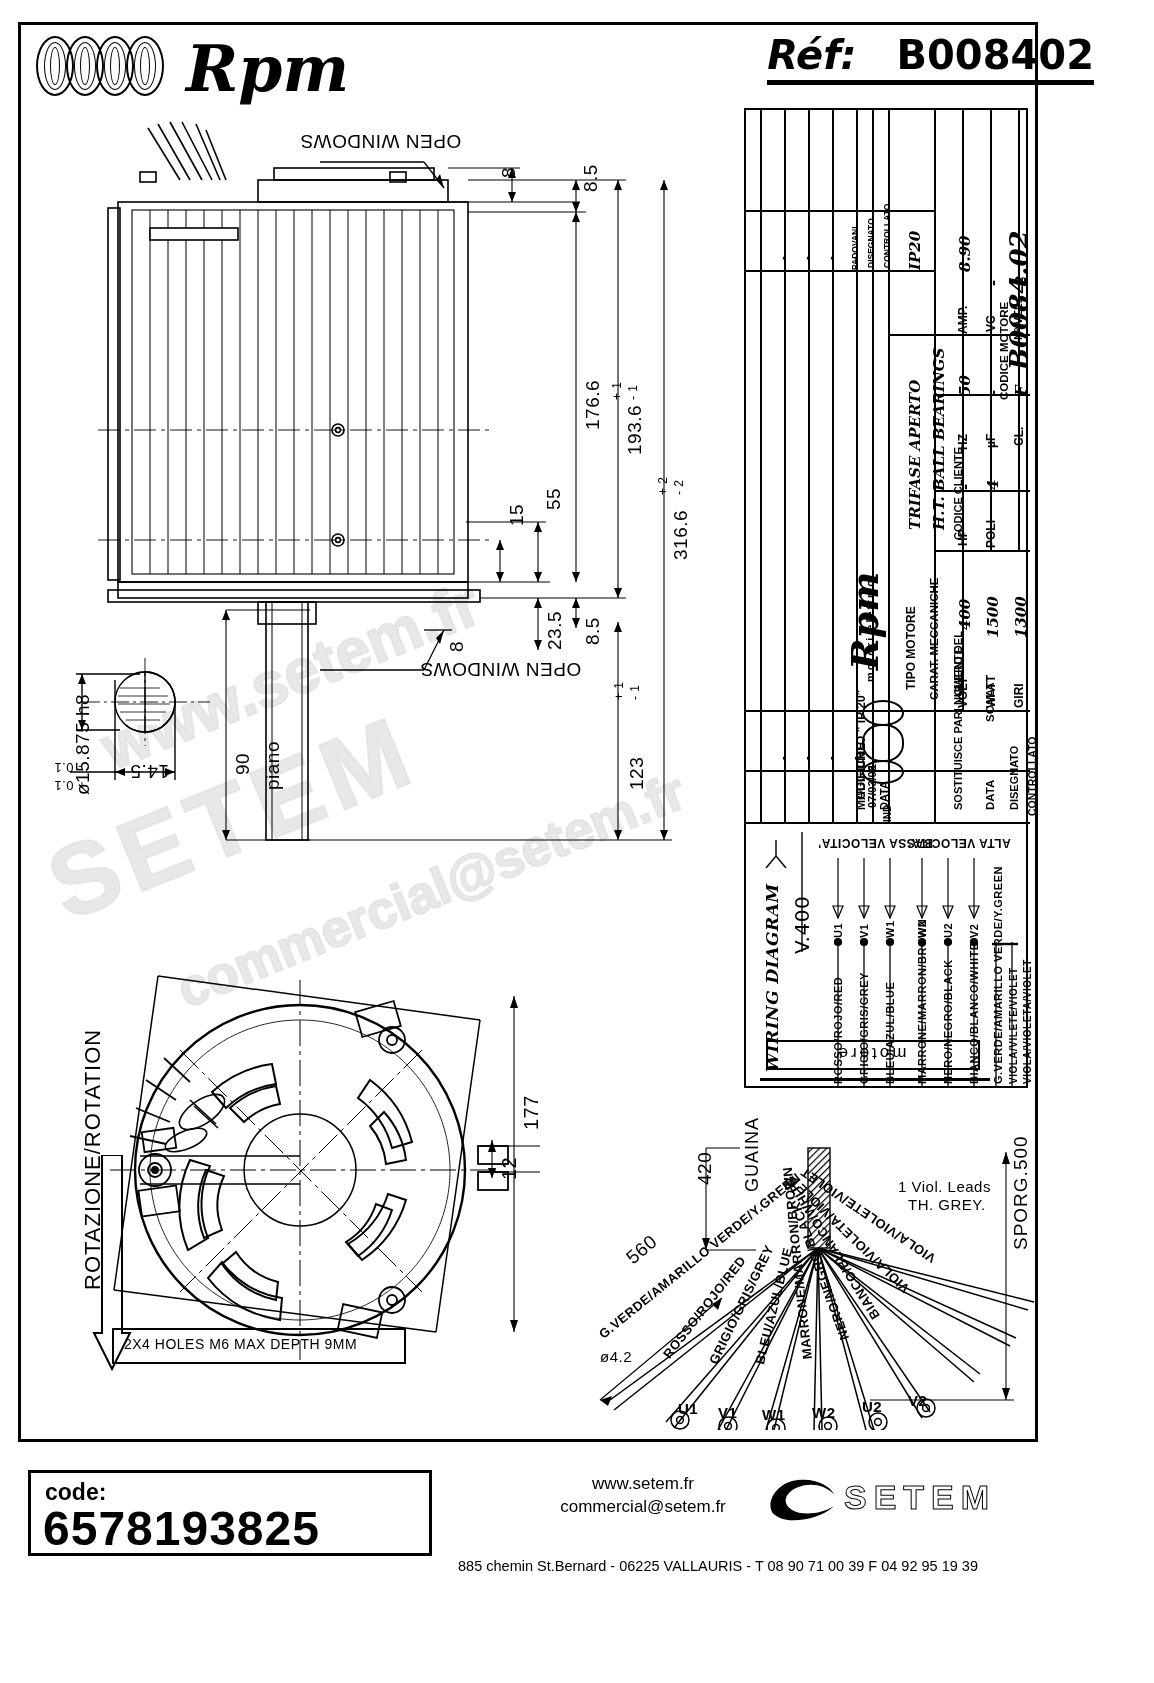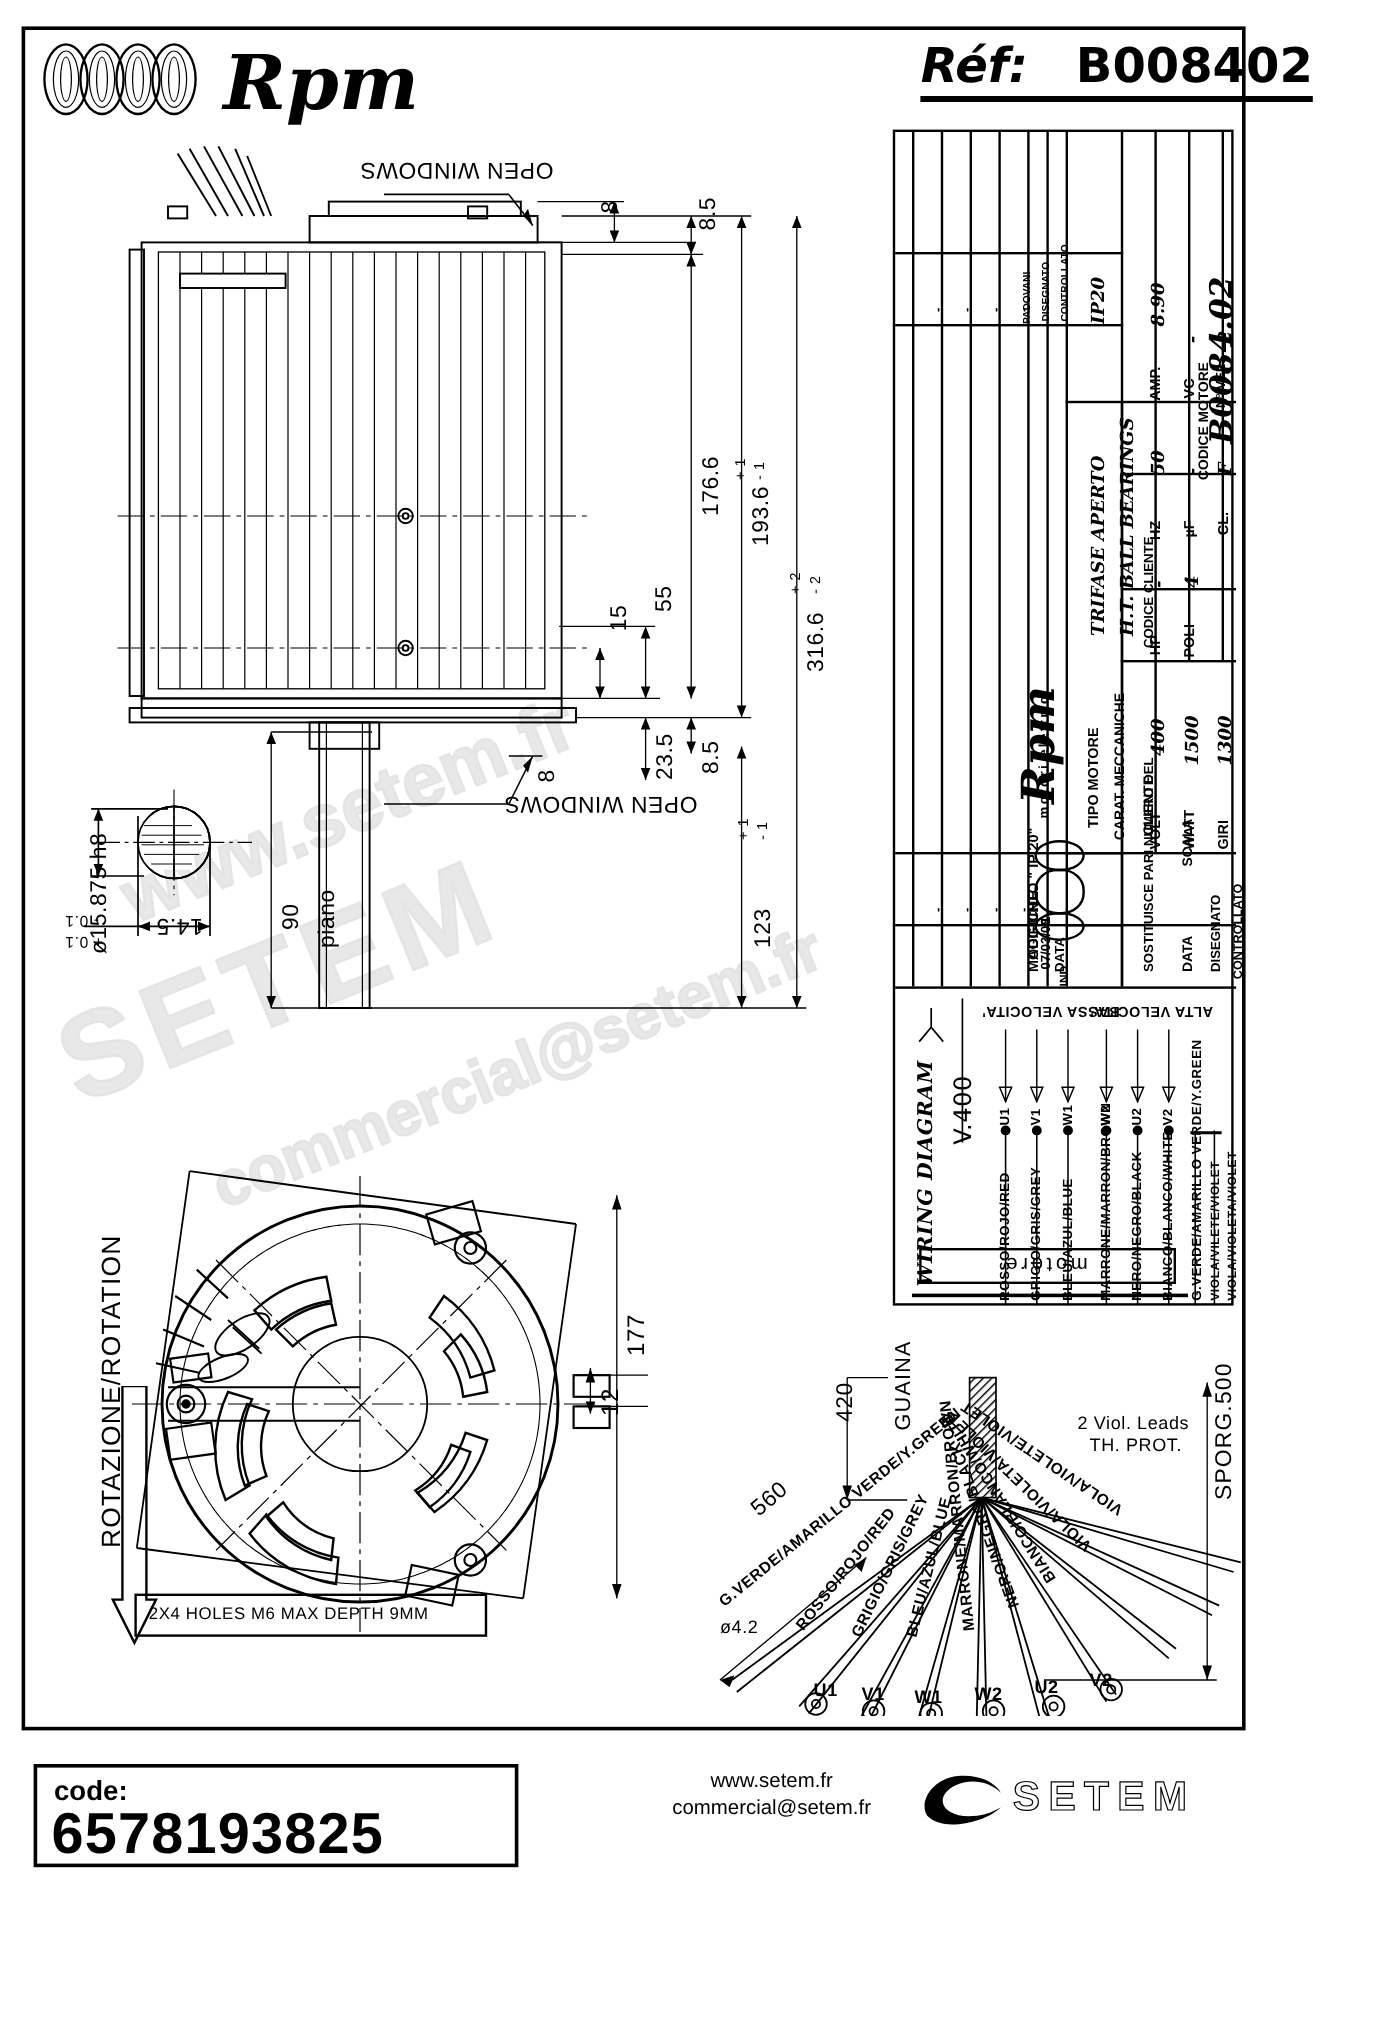--- a/index.html
+++ b/index.html
@@ -651,22 +651,22 @@
       <polygon points="436,52 432,64 440,64" fill="#000" stroke="none"></polygon>
       <polygon points="436,300 432,288 440,288" fill="#000" stroke="none"></polygon>
       <line x1="300" y1="300" x2="444" y2="300"></line>
     </g>
   </svg>
 
   <div class="txt rot90" style="left:694px;top:1185px;font-size:19px;">420</div>
   <div class="txt rot90" style="left:742px;top:1192px;font-size:18px;letter-spacing:1px;">GUAINA</div>
   <div class="txt" style="left:622px;top:1252px;font-size:19px;transform:rotate(-40deg);transform-origin:0 0;">560</div>
   <div class="txt rot90" style="left:1010px;top:1250px;font-size:19px;letter-spacing:1px;">SPORG.500</div>
-  <div class="txt" style="left:898px;top:1178px;font-size:15px;">2 Viol. Leads</div>
-  <div class="txt" style="left:908px;top:1196px;font-size:15px;">TH. PROT.</div>
+  <div class="txt" style="left:898px;top:1178px;font-size:15px;">1 Viol. Leads</div>
+  <div class="txt" style="left:908px;top:1196px;font-size:15px;">TH. GREY.</div>
   <div class="txt" style="left:600px;top:1348px;font-size:15px;">ø4.2</div>
 
   <div class="txt" style="left:596px;top:1330px;font-size:13px;font-weight:700;transform:rotate(-39deg);transform-origin:0 0;">G.VERDE/AMARILLO VERDE/Y.GREEN</div>
   <div class="txt" style="left:660px;top:1352px;font-size:13px;font-weight:700;transform:rotate(-52deg);transform-origin:0 0;">ROSSO/ROJO/RED</div>
   <div class="txt" style="left:706px;top:1360px;font-size:13px;font-weight:700;transform:rotate(-64deg);transform-origin:0 0;">GRIGIO/GRIS/GREY</div>
   <div class="txt" style="left:752px;top:1362px;font-size:13px;font-weight:700;transform:rotate(-76deg);transform-origin:0 0;">BLEU/AZUL/BLUE</div>
   <div class="txt" style="left:800px;top:1360px;font-size:13px;font-weight:700;transform:rotate(-96deg);transform-origin:0 0;">MARRONE/MARRON/BROWN</div>
   <div class="txt" style="left:838px;top:1342px;font-size:13px;font-weight:700;transform:rotate(-110deg);transform-origin:0 0;">NERO/NEGRO/BLACK</div>
   <div class="txt" style="left:870px;top:1322px;font-size:13px;font-weight:700;transform:rotate(-122deg);transform-origin:0 0;">BIANCO/BLANCO/WHITE</div>
   <div class="txt" style="left:902px;top:1296px;font-size:13px;font-weight:700;transform:rotate(-136deg);transform-origin:0 0;">VIOLA/VIOLETA/VIOLET</div>
@@ -681,20 +681,21 @@
 
   <div id="footer">
     <div id="code-box">
       <div id="code-lbl">code:</div>
       <div id="code-val">6578193825</div>
     </div>
     <div id="ft-web">
       <div>www.setem.fr</div>
       <div>commercial@setem.fr</div>
     </div>
+    <div id="ft-addr">885 chemin St.Bernard  -  06225 VALLAURIS  -  T 08 90 71 00 39   F 04 92 95 19 39</div>
     <div id="setem-logo">
       <svg id="setem-s" viewBox="0 0 74 50">
         <path d="M8 40 C 2 28, 14 10, 34 8 C 52 6, 66 14, 70 22 C 60 12, 44 10, 32 16
                  C 20 22, 18 32, 28 38 C 38 44, 58 42, 70 34 C 58 46, 30 52, 16 46
                  C 12 44, 9 42, 8 40 Z" fill="#000"></path>
       </svg>
       <div id="setem-word">SETEM</div>
     </div>
   </div>
 

